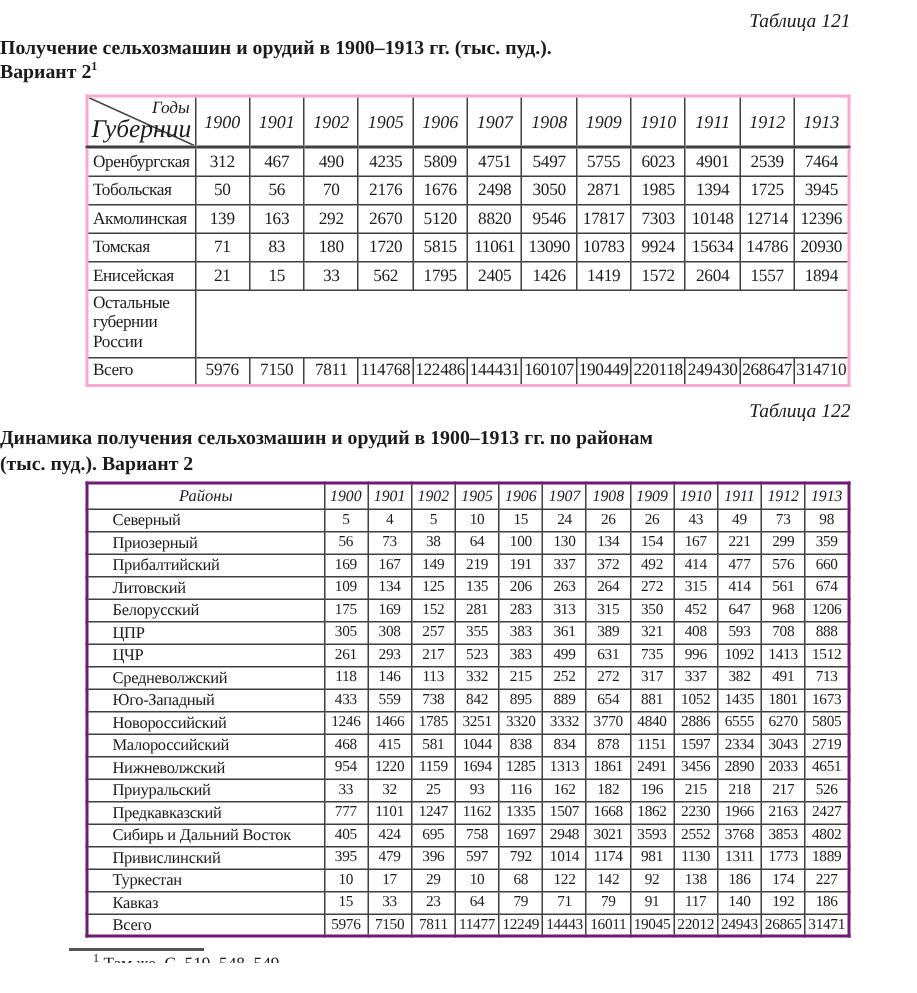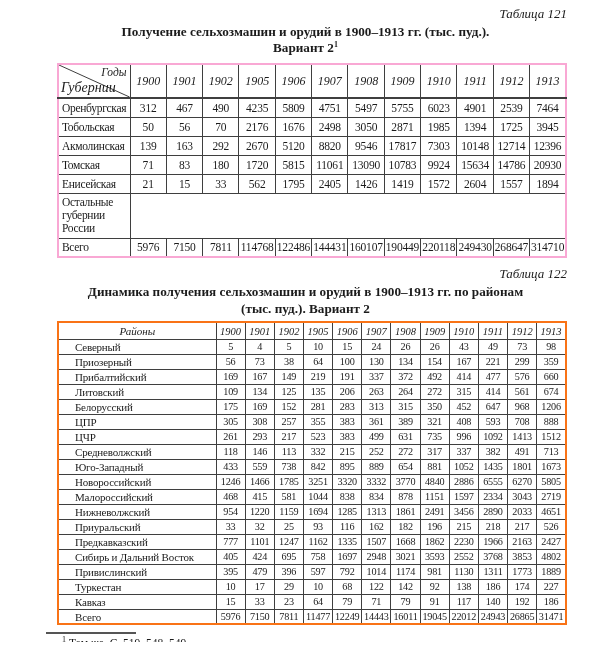--- a/index.html
+++ b/index.html
@@ -9,53 +9,53 @@
     font-family:"Liberation Serif", serif;
     color:#1b1b1b;
   }
   .page { position:relative; width:611px; height:642px; overflow:hidden; padding-top:6px; }
 
   .tbl-caption-label {
     text-align:right; font-style:italic; font-size:13px;
     padding-right:44px; line-height:1.2;
   }
   .tbl-title {
-    text-align:center; font-weight:bold; font-size:13.2px;
+    text-align:left; font-weight:bold; font-size:13.2px;
     line-height:1.28; margin-top:2px;
   }
   sup { font-size:8px; vertical-align:super; line-height:0; }
 
   table { border-collapse:collapse; table-layout:fixed; margin-left:57px; }
   th, td { border:1px solid #3f3f3f; overflow:hidden; }
 
   
   .t1 { width:510px; margin-top:6px; border:2px solid #f9a8d4; }
   .t1 thead tr { height:34px; }
   .t1 thead th { border-bottom:2px solid #3f3f3f; }
   .t1 tbody tr { height:19px; }
   .t1 th.diag { width:72px; position:relative; font-weight:normal; }
   .diag-line-svg { position:absolute; left:0; top:0; width:100%; height:100%; }
   .corner-years {
     position:absolute; top:1px; right:3px;
     font-style:italic; font-size:11.5px;
   }
   .corner-gub {
     position:absolute; bottom:1px; left:2px;
-    font-style:italic; font-size:14px;
+    font-style:italic; font-size:17px;
   }
   .t1 th.year { font-style:italic; font-weight:normal; font-size:12px; text-align:center; }
   .t1 td.lbl {
     font-size:11.5px; letter-spacing:-0.3px;
     padding-left:3px; text-align:left; white-space:nowrap;
   }
   .t1 tr.merged-row td.lbl { white-space:normal; line-height:1.15; padding-top:2px; padding-bottom:2px; }
   .t1 td.num { font-size:11.5px; letter-spacing:-0.2px; text-align:center; }
 
   
-  .t2 { width:510px; margin-top:4px; border:2px solid #f97316; font-size:11px; }
+  .t2 { width:510px; margin-top:4px; border:2px solid #701a75; font-size:11px; }
   .t2 thead tr { height:17px; }
   .t2 thead th { border-bottom:1.5px solid #3f3f3f; }
   .t2 tbody tr { height:15px; }
   .t2 th.rlabel { width:158px; font-style:italic; font-weight:normal; font-size:11px; text-align:center; }
   .t2 th.year { font-style:italic; font-weight:normal; font-size:10.5px; text-align:center; }
   .t2 td.lbl { font-size:11px; letter-spacing:-0.2px; padding-left:16px; text-align:left; white-space:nowrap; }
   .t2 td.num { font-size:10.2px; letter-spacing:-0.2px; text-align:center; }
 
   .section-gap { margin-top:8px; }
 

